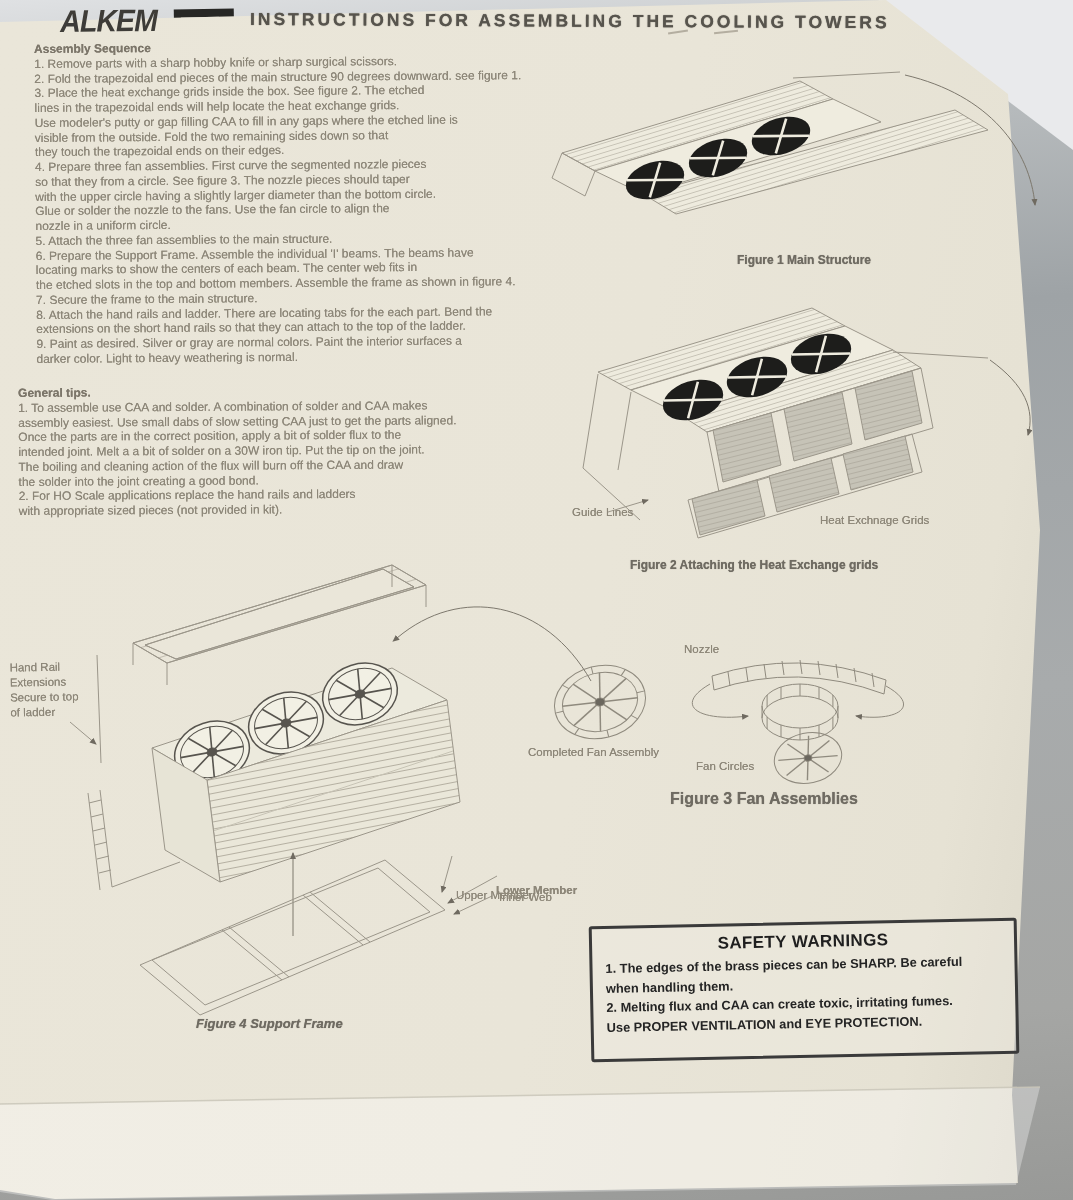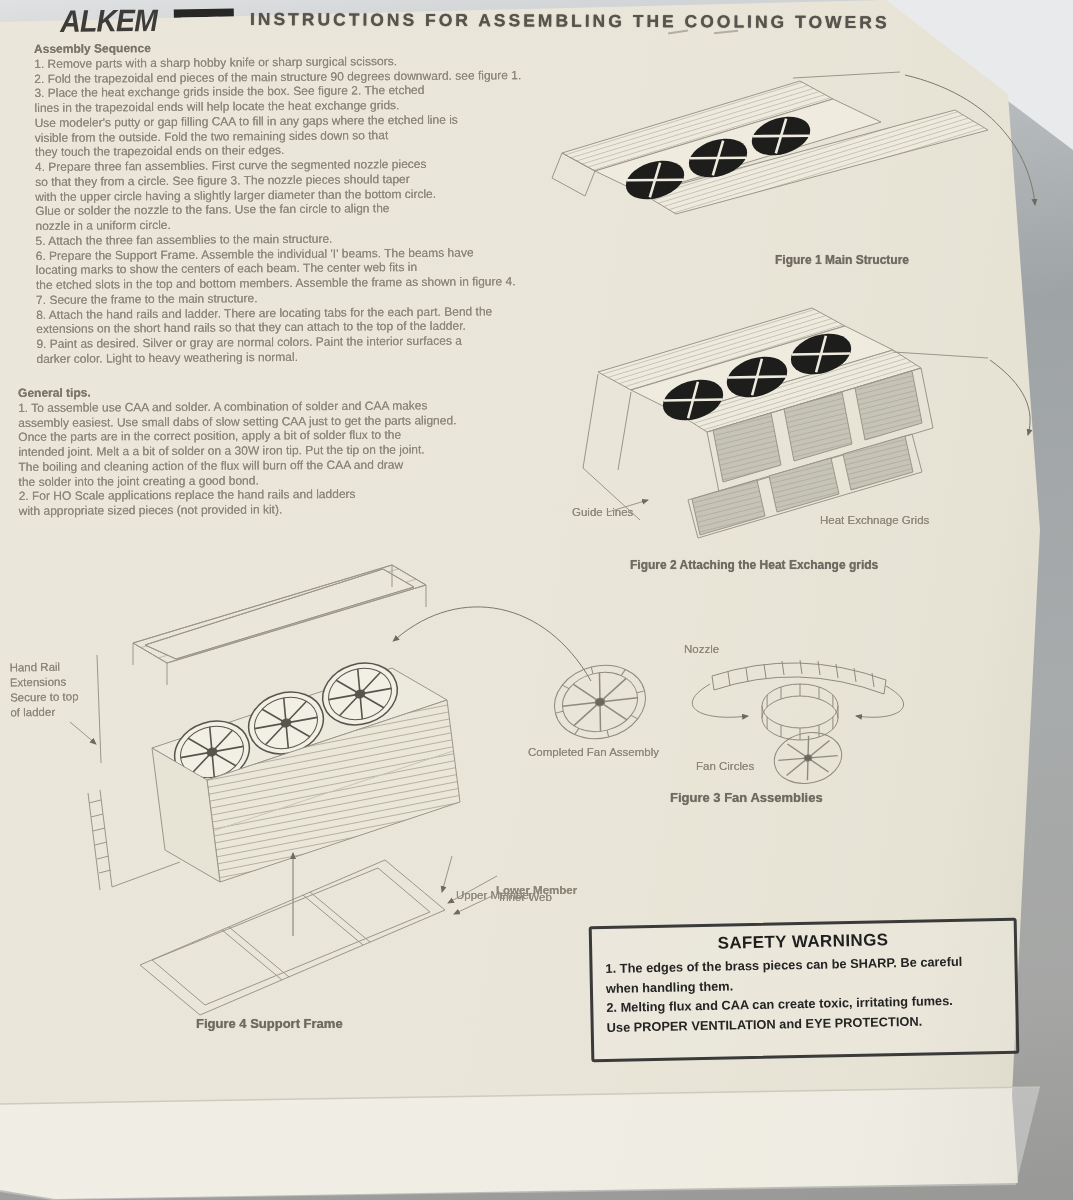--- a/index.html
+++ b/index.html
@@ -329,42 +329,42 @@
       <div>assembly easiest. Use small dabs of slow setting CAA just to get the parts aligned.</div>
       <div>Once the parts are in the correct position, apply a bit of solder flux to the</div>
       <div>intended joint. Melt a a bit of solder on a 30W iron tip. Put the tip on the joint.</div>
       <div>The boiling and cleaning  action of the flux will burn off the CAA and draw</div>
       <div>the solder into the joint creating a good bond.</div>
       <div>2. For HO Scale applications replace the hand rails and ladders</div>
       <div>with appropriate sized pieces (not provided in kit).</div>
     </div>
 </div>
 
-<div class="abs cap txt" style="left:775px;top:253px;text-align:center;">Figure 1 Main Structure</div>
+<div class="abs cap txt" style="left:737px;top:253px;text-align:center;">Figure 1 Main Structure</div>
 
 <div class="abs lbl txt" style="left:572px;top:506px;">Guide Lines</div>
 <div class="abs lbl txt" style="left:820px;top:514px;">Heat Exchnage Grids</div>
 <div class="abs cap txt" style="left:630px;top:558px;font-size:12px;">Figure 2 Attaching the Heat Exchange grids</div>
 
 <div id="handrail-label" class="abs lbl txt">
     <div>Hand Rail</div>
     <div>Extensions</div>
     <div>Secure to top</div>
     <div>of ladder</div>
   </div>
 
 <div class="abs lbl txt" style="left:684px;top:643px;">Nozzle</div>
 <div class="abs lbl txt" style="left:528px;top:733px;margin-top:13px;">Completed Fan Assembly</div>
 <div class="abs lbl txt" style="left:696px;top:760px;">Fan Circles</div>
-<div class="abs cap txt" style="left:670px;top:790px;font-size:13px;">Figure 3 Fan Assemblies</div>
+<div class="abs cap txt" style="left:670px;top:790px;font-size:16px;">Figure 3 Fan Assemblies</div>
 
 <div class="abs lbl txt" style="left:456px;top:841px;margin-top:48px;">Upper Member</div>
 <div class="abs lbl txt" style="left:499px;top:891px;">Inner Web</div>
 <div class="abs lbl txt" style="left:496px;top:884px;font-weight:bold;">Lower Member</div>
-<div class="abs cap txt" style="left:196px;top:1016px;font-size:13px;">Figure 4 Support Frame</div>
+<div class="abs cap txt" style="left:196px;top:1016px;font-size:13px;font-style:italic;">Figure 4 Support Frame</div>
 
 <div id="safety-box" class="abs">
   <div id="safety-title">SAFETY WARNINGS</div>
   <div id="safety-lines">
       <div>1. The edges of the brass pieces can be SHARP.  Be careful</div>
       <div>when handling them.</div>
       <div>2. Melting flux and CAA  can create toxic, irritating fumes.</div>
       <div>Use PROPER VENTILATION and EYE PROTECTION.</div>
     </div>
 </div>

